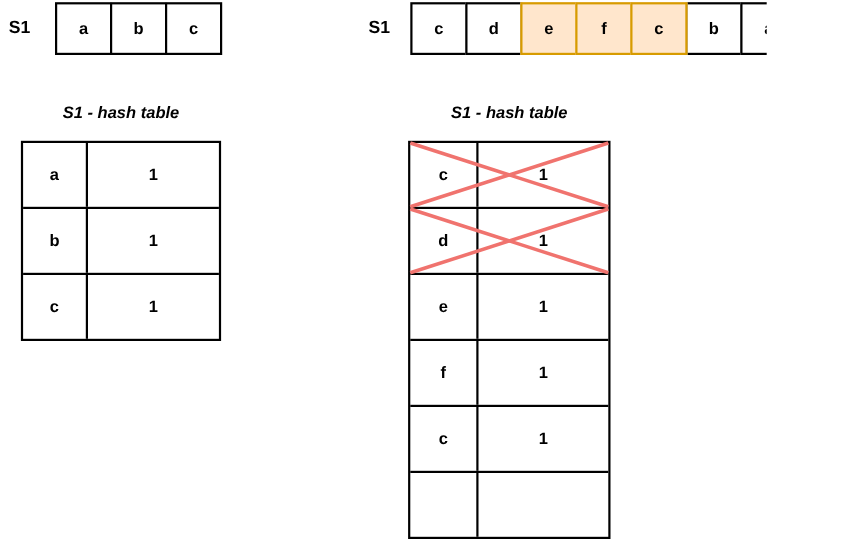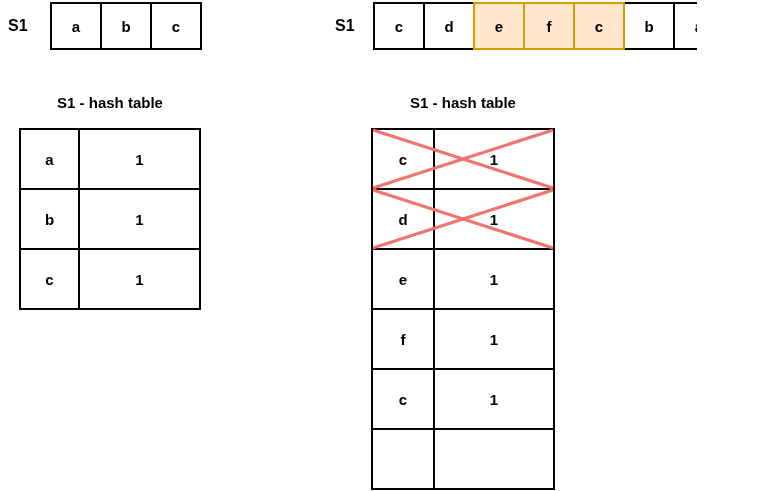--- a/index.html
+++ b/index.html
@@ -55,20 +55,21 @@
     z-index: 1;
   }
 
   
   .table-title {
     position: absolute;
     top: 94px;
     text-align: center;
     font-weight: bold;
     font-size: 15px;
+    font-style: italic;
   }
   #left-table-title  { left: 19px;  width: 182px; }
   #right-table-title { left: 371px; width: 184px; }
 
   
   .htable {
     position: absolute;
     top: 128px;
     box-sizing: border-box;
     border: 2px solid var(--cell-border, #000);

